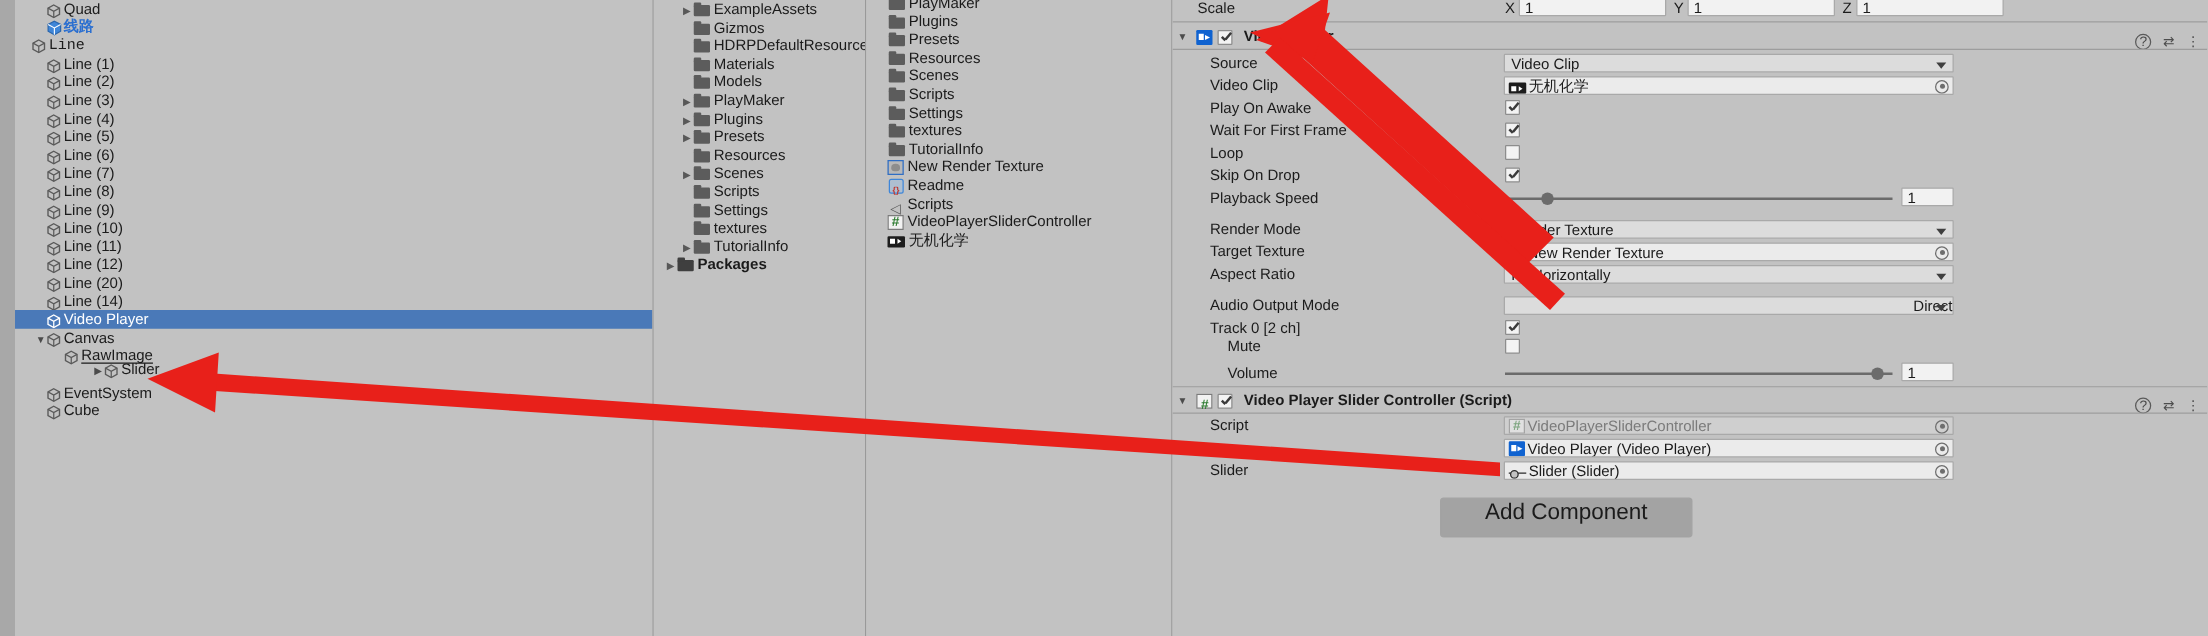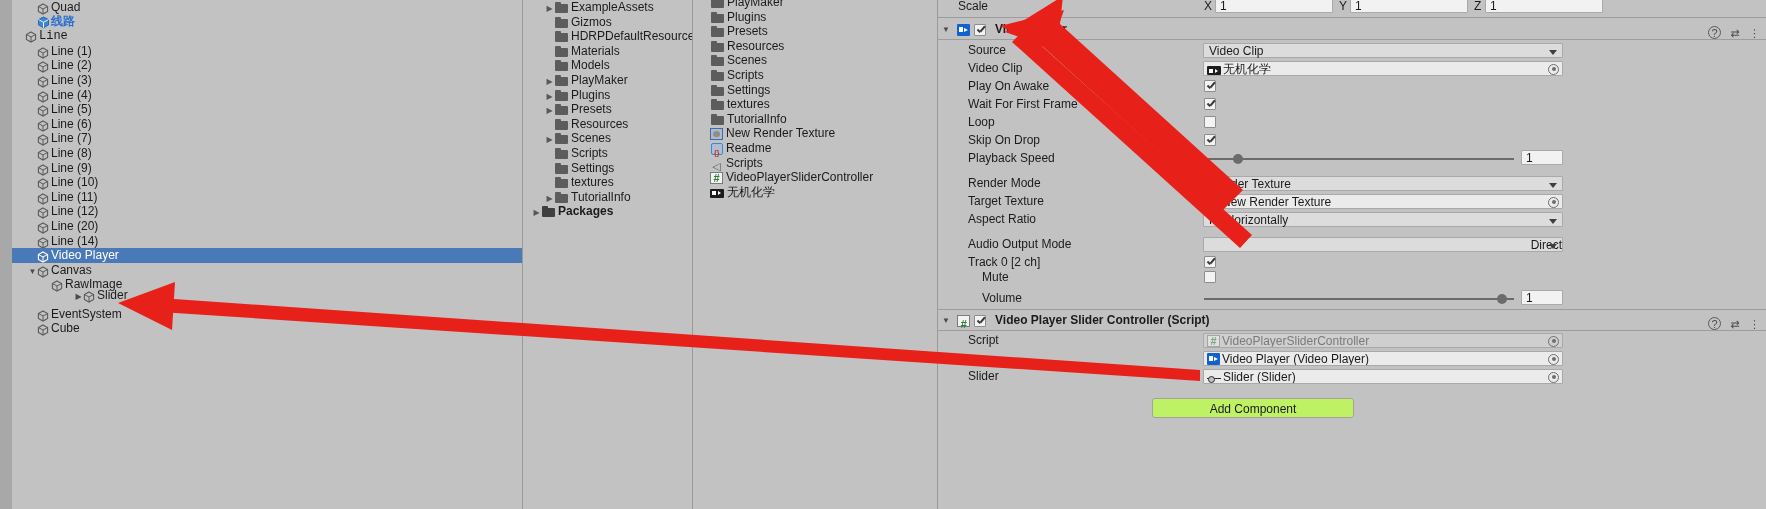--- a/index.html
+++ b/index.html
@@ -146,23 +146,23 @@
   .objfield .oi { display:inline-block; vertical-align:-2px; margin-right:2px; }
   .numfield {
     height:15px; line-height:15px; background:#f2f2f2; border:1px solid #a9a9a9;
     font-size:12px; padding-left:4px; border-radius:1px;
   }
   .slider-track { position:absolute; height:2px; background:#6b6b6b; top:8px; }
   .slider-knob { position:absolute; width:10px; height:10px; border-radius:50%; background:#6b6b6b; top:4px;}
   .axis-lbl { position:absolute; font-size:12px; line-height:17px; }
 
   .addcomp {
-    position:absolute; left:1152px; top:398px; width:202px; height:20px;
-    background:#bef264; border:1px solid #a3a3a3; border-radius:3px;
-    text-align:center; line-height:20px; font-size:12px; color:#1b1b1b;
+    position:absolute; left:1152px; top:398px; width:202px; height:32px;
+    background:#a3a3a3; border:1px solid #a3a3a3; border-radius:3px;
+    text-align:center; line-height:20px; font-size:18px; color:#1b1b1b;
   }
 
   .hdr-icons { position:absolute; right:6px; top:4px; white-space:nowrap; }
   .hdr-icons span { display:inline-block; margin-left:6px; color:#4d4d4d; font-size:11px; }
   .qmark { width:13px; height:13px; border:1px solid #5a5a5a; border-radius:50%;
      text-align:center; line-height:12px; font-size:10px; color:#4d4d4d;}
 
   
   #arrows { position:absolute; left:0; top:0; width:1766px; height:509px; pointer-events:none; }
 </style>
@@ -243,21 +243,21 @@
               <path d="M1.4 3.5 L6 6 L10.6 3.5 M6 6 L6 11" fill="none" stroke="#5a5a5a" stroke-width="1"></path>
             </svg></span><span class="lbl">Line (14)</span></div>
         <div class="hrow selected" style="position: absolute; left: 12px; right: 0px; top: 248.2px;"><span class="twisty" style="margin-left: 16px;"></span><span class="go-icon"><svg width="12" height="12" viewBox="0 0 12 12">
               <path d="M6 1 L10.6 3.5 L10.6 8.5 L6 11 L1.4 8.5 L1.4 3.5 Z" fill="none" stroke="#ffffff" stroke-width="1.1"></path>
               <path d="M1.4 3.5 L6 6 L10.6 3.5 M6 6 L6 11" fill="none" stroke="#ffffff" stroke-width="1"></path>
             </svg></span><span class="lbl">Video Player</span></div>
         <div class="hrow" style="position: absolute; left: 12px; right: 0px; top: 262.8px;"><span class="twisty" style="margin-left: 16px;">▼</span><span class="go-icon"><svg width="12" height="12" viewBox="0 0 12 12">
               <path d="M6 1 L10.6 3.5 L10.6 8.5 L6 11 L1.4 8.5 L1.4 3.5 Z" fill="none" stroke="#5a5a5a" stroke-width="1.1"></path>
               <path d="M1.4 3.5 L6 6 L10.6 3.5 M6 6 L6 11" fill="none" stroke="#5a5a5a" stroke-width="1"></path>
             </svg></span><span class="lbl">Canvas</span></div>
-        <div class="hrow" style="position: absolute; left: 12px; right: 0px; top: 277px;"><span class="twisty" style="margin-left: 30px;"></span><span class="go-icon"><svg width="12" height="12" viewBox="0 0 12 12">
+        <div class="hrow" style="position: absolute; left: 12px; right: 0px; top: 277px; text-decoration: underline;"><span class="twisty" style="margin-left: 30px;"></span><span class="go-icon"><svg width="12" height="12" viewBox="0 0 12 12">
               <path d="M6 1 L10.6 3.5 L10.6 8.5 L6 11 L1.4 8.5 L1.4 3.5 Z" fill="none" stroke="#5a5a5a" stroke-width="1.1"></path>
               <path d="M1.4 3.5 L6 6 L10.6 3.5 M6 6 L6 11" fill="none" stroke="#5a5a5a" stroke-width="1"></path>
             </svg></span><span class="lbl">RawImage</span></div>
         <div class="hrow" style="position: absolute; left: 12px; right: 0px; top: 288px; margin-left: 32px;"><span class="twisty" style="margin-left: 30px;">▶</span><span class="go-icon"><svg width="12" height="12" viewBox="0 0 12 12">
               <path d="M6 1 L10.6 3.5 L10.6 8.5 L6 11 L1.4 8.5 L1.4 3.5 Z" fill="none" stroke="#5a5a5a" stroke-width="1.1"></path>
               <path d="M1.4 3.5 L6 6 L10.6 3.5 M6 6 L6 11" fill="none" stroke="#5a5a5a" stroke-width="1"></path>
             </svg></span><span class="lbl">Slider</span></div>
         <div class="hrow" style="position: absolute; left: 12px; right: 0px; top: 306.6px;"><span class="twisty" style="margin-left: 16px;"></span><span class="go-icon"><svg width="12" height="12" viewBox="0 0 12 12">
               <path d="M6 1 L10.6 3.5 L10.6 8.5 L6 11 L1.4 8.5 L1.4 3.5 Z" fill="none" stroke="#5a5a5a" stroke-width="1.1"></path>
               <path d="M1.4 3.5 L6 6 L10.6 3.5 M6 6 L6 11" fill="none" stroke="#5a5a5a" stroke-width="1"></path>

